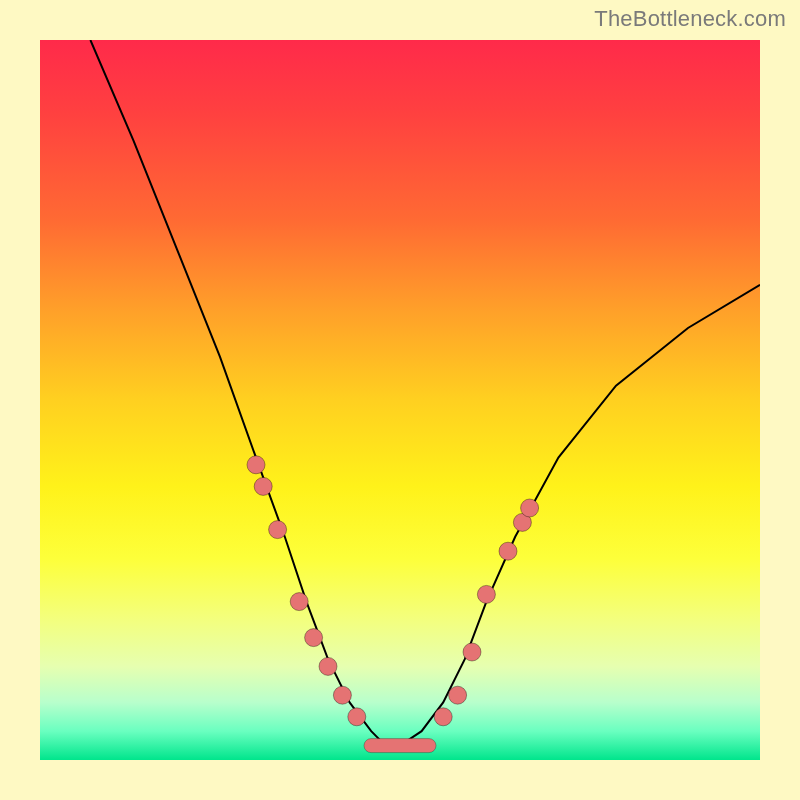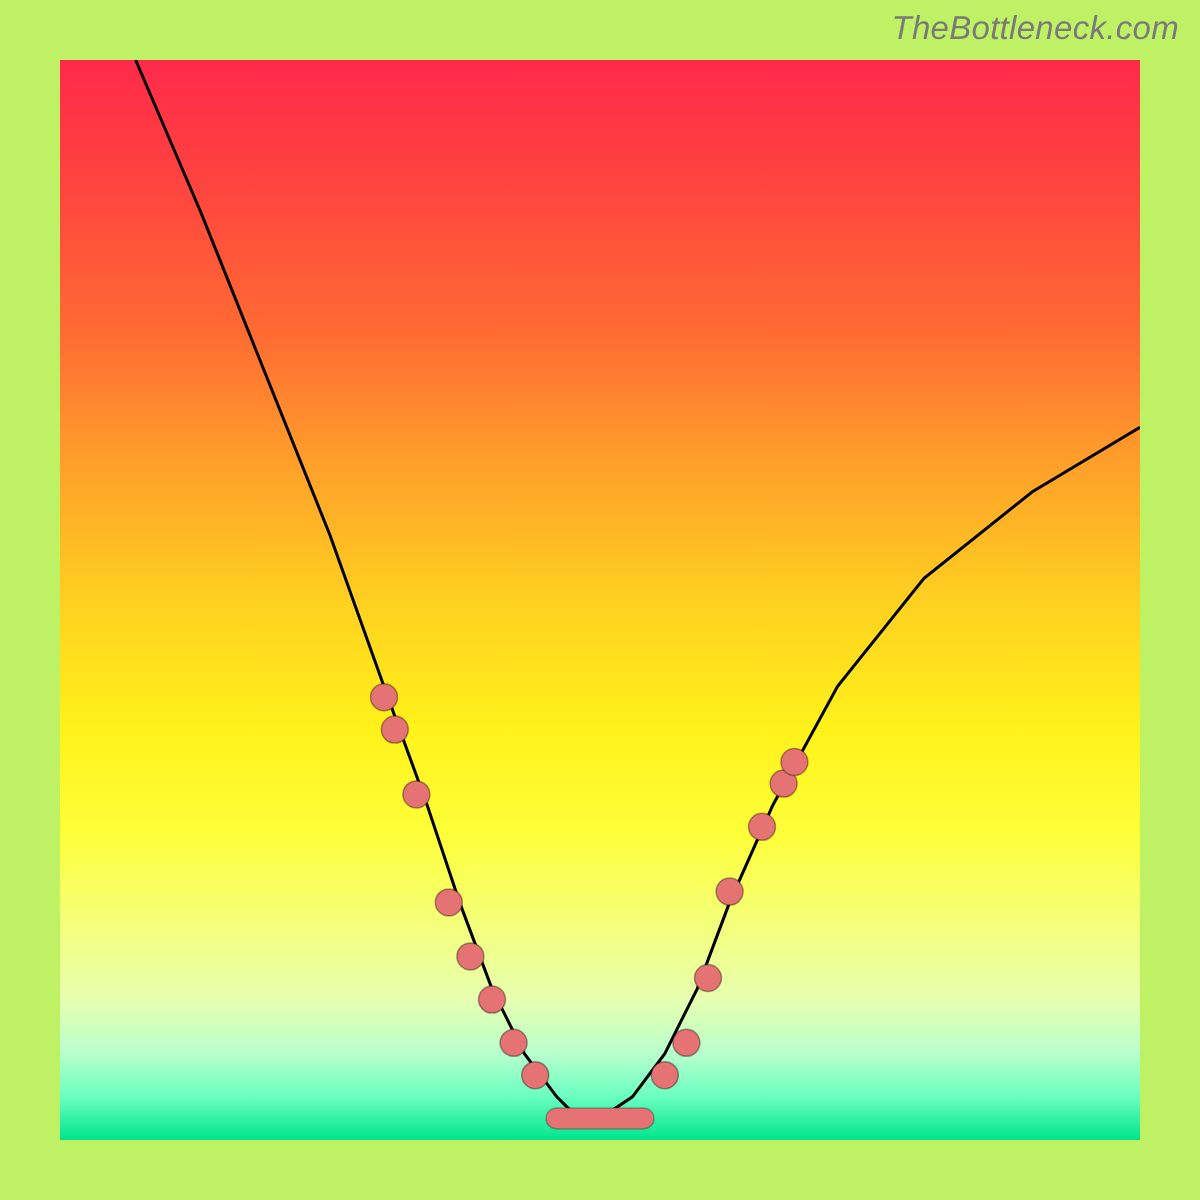--- a/index.html
+++ b/index.html
@@ -7,22 +7,21 @@
     width: 800px;
     height: 800px;
     background: #000;
     font-family: Arial, Helvetica, sans-serif;
     overflow: hidden;
     position: relative;
   }
   .outer {
     position: absolute;
     inset: 0;
-    background: #bef264;
-    font-style: italic;
+    background: #fef9c3;
   }
   .plot-area {
     position: absolute;
     left: 40px;
     top: 40px;
     width: 720px;
     height: 720px;
     background: linear-gradient(to bottom,
       #ff2a4a 0%,
       #ff4040 10%,

